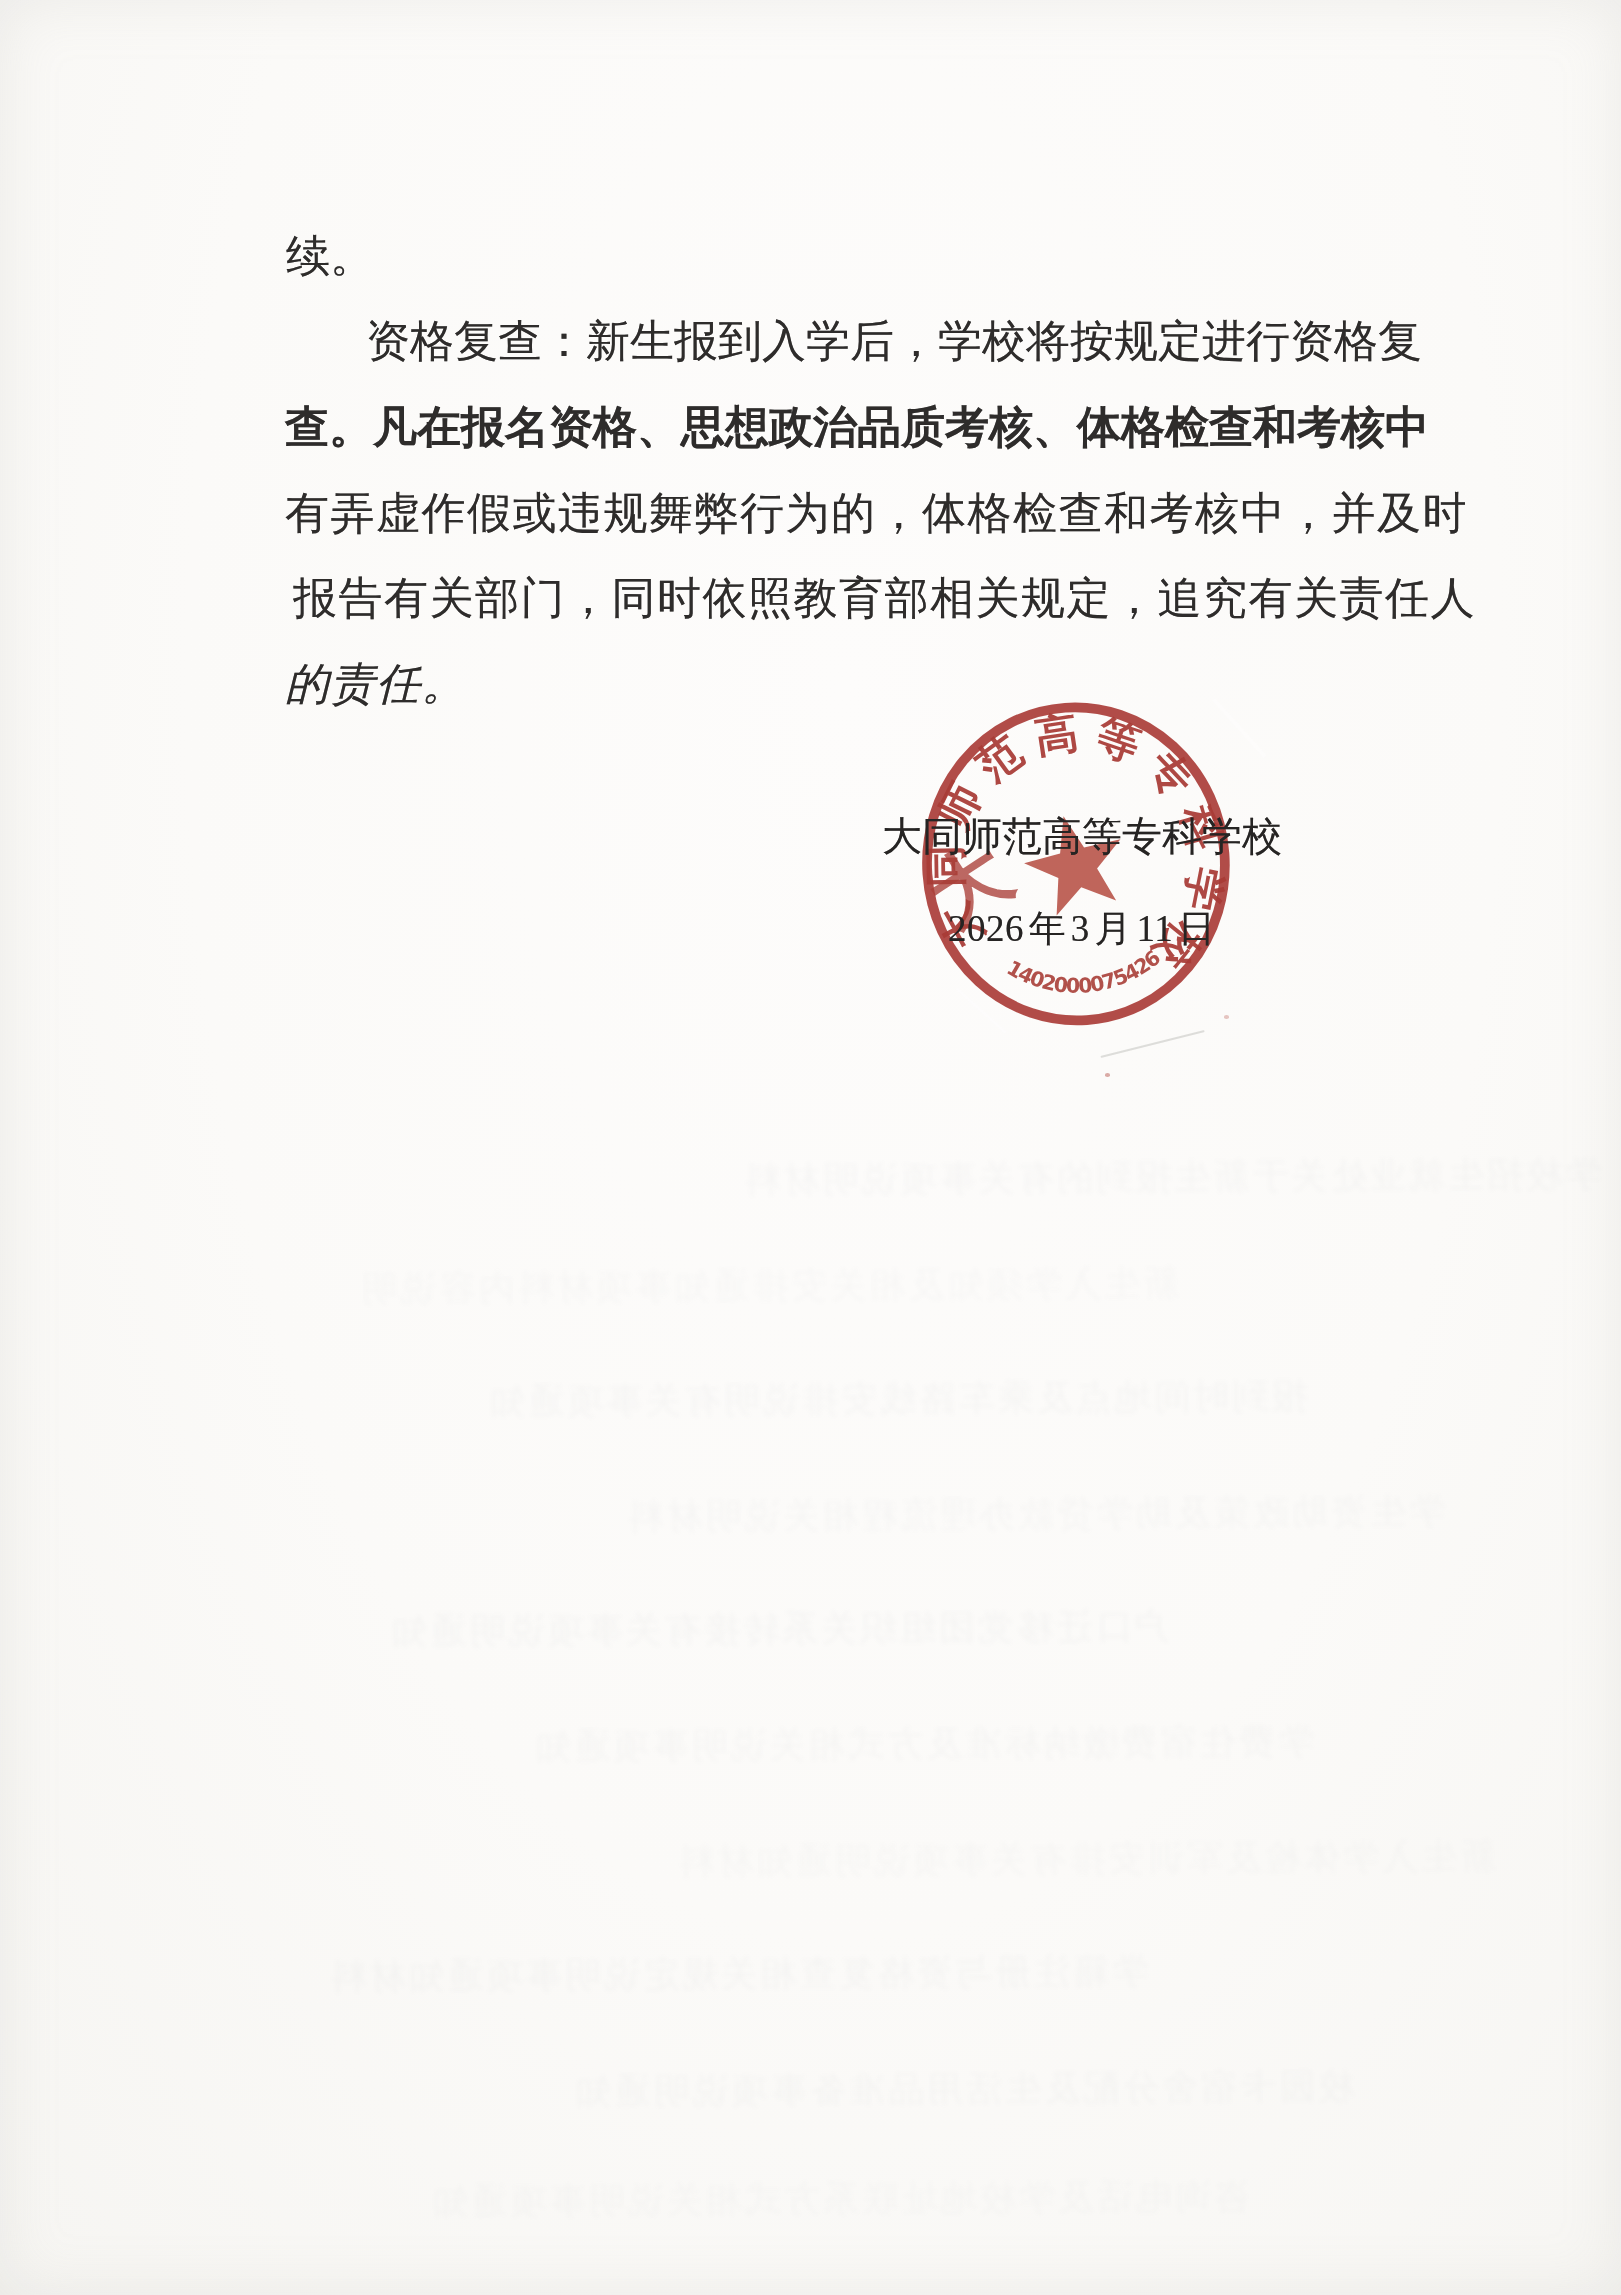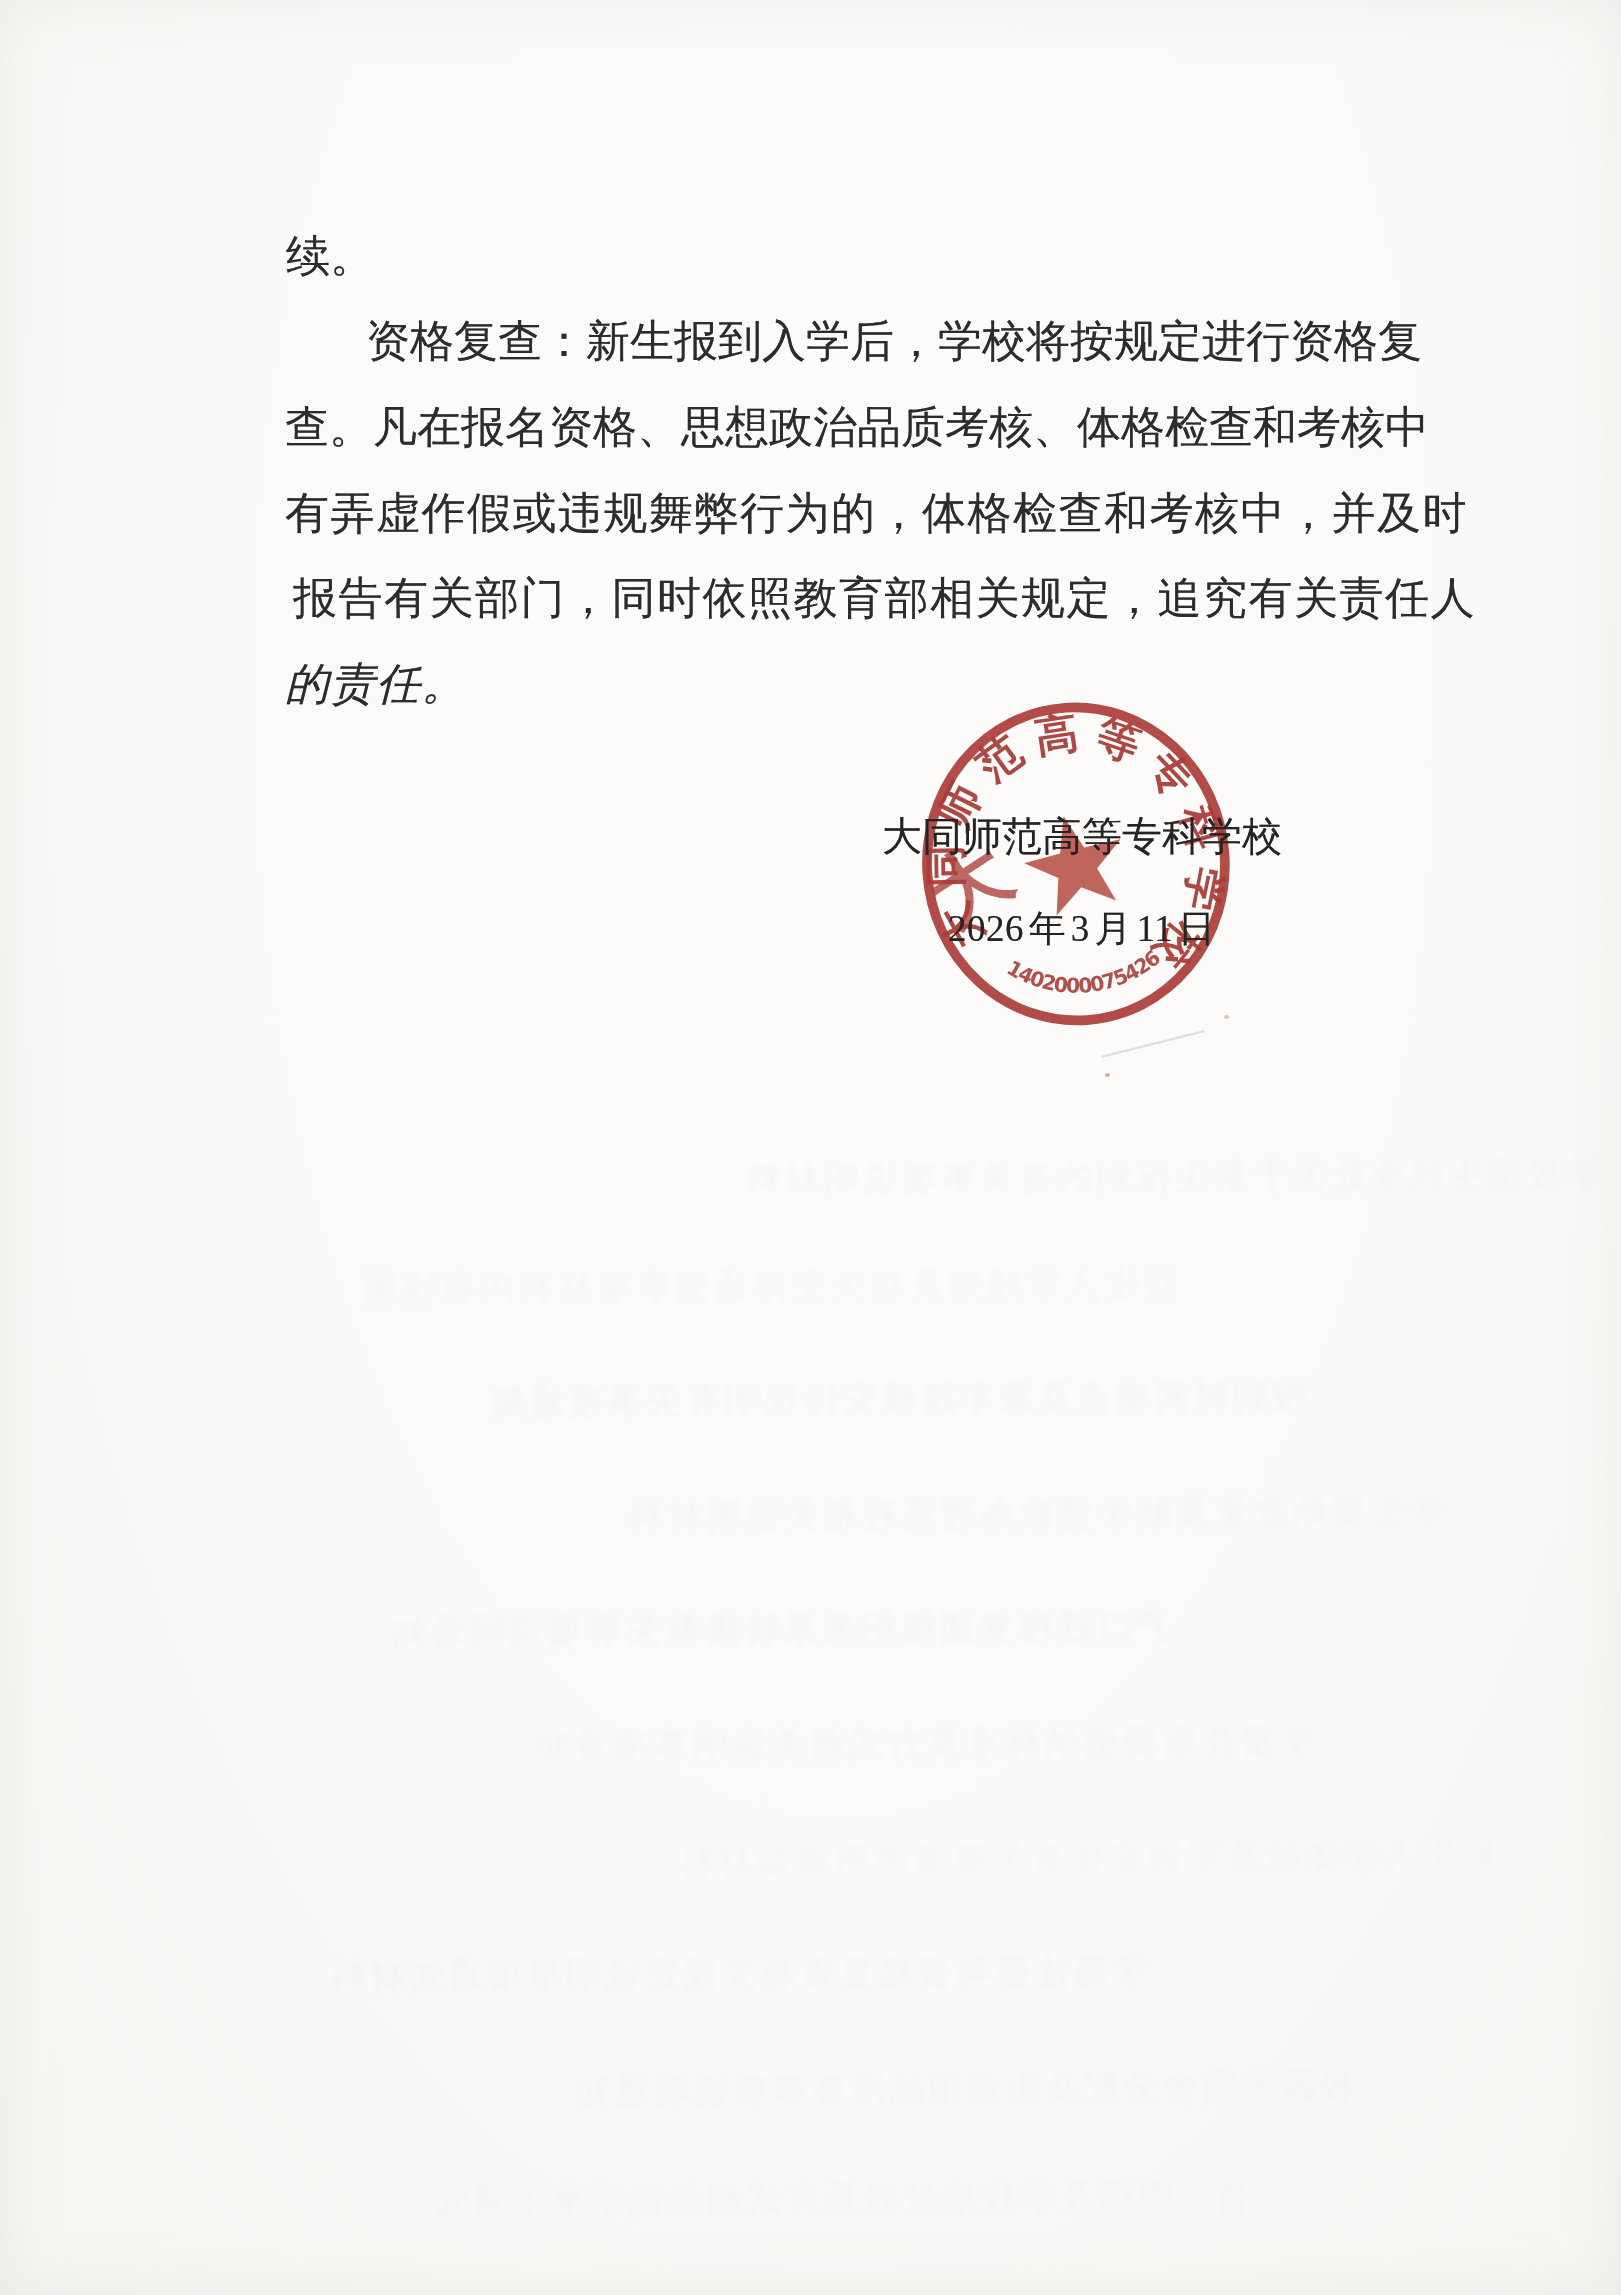--- a/index.html
+++ b/index.html
@@ -89,21 +89,21 @@
 </style>
 </head>
 <body>
 
 <div class="page">
 
   <div class="txtline" style="left:286px;top:227px;letter-spacing:0;">续。</div>
 
   <div class="txtline" style="left:366px;top:312px;letter-spacing:0;text-align:center;">资格复查：新生报到入学后，学校将按规定进行资格复</div>
 
-  <div class="txtline" style="left:285px;top:398px;letter-spacing:0;">查。凡在报名资格、思想政治品质考核、体格检查和考核中</div>
+  <div class="txtline" style="left:285px;top:398px;letter-spacing:0;font-weight:bold;">查。凡在报名资格、思想政治品质考核、体格检查和考核中</div>
 
   <div class="txtline" style="left:285px;top:484px;letter-spacing:1.5px;">有弄虚作假或违规舞弊行为的，体格检查和考核中，并及时</div>
 
   <div class="txtline" style="left:285px;top:569px;letter-spacing:1.5px;margin-left:8px;">报告有关部门，同时依照教育部相关规定，追究有关责任人</div>
 
   <div class="txtline" style="left:285px;top:655px;letter-spacing:1.5px;font-style:italic;">的责任。</div>
 
   <div class="seal-wrap">
     <svg width="353" height="353" viewBox="0 0 690 690">
       <g transform="rotate(-4 340 338)" opacity="0.94">

